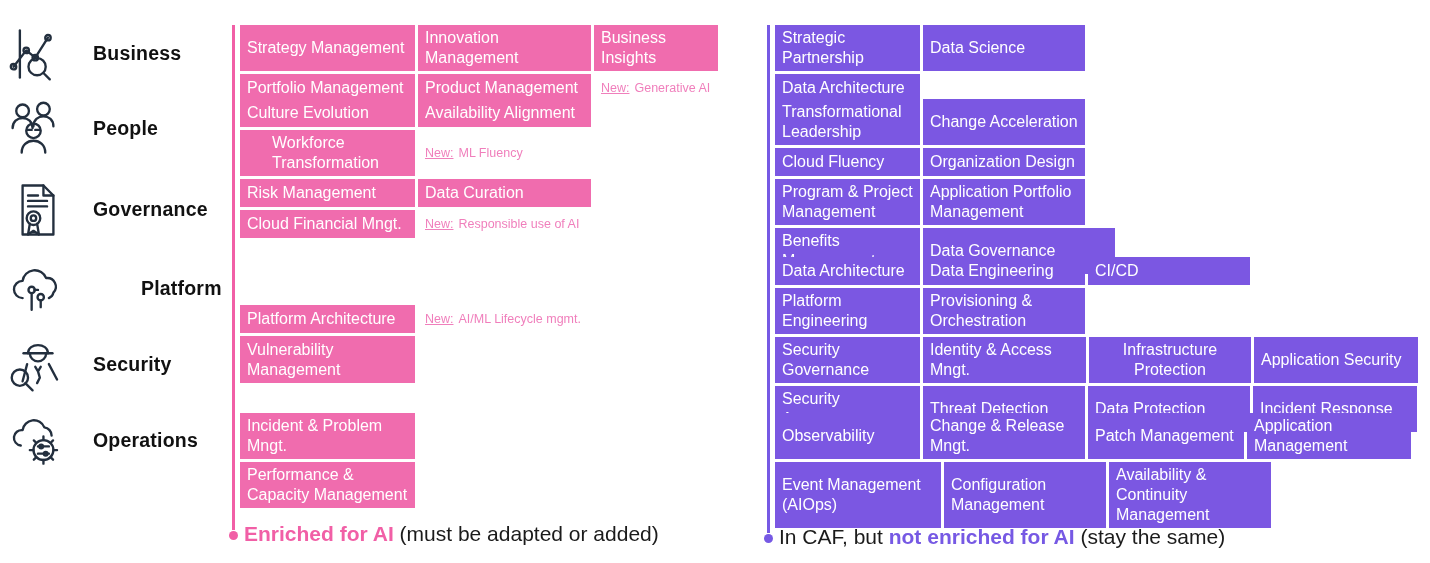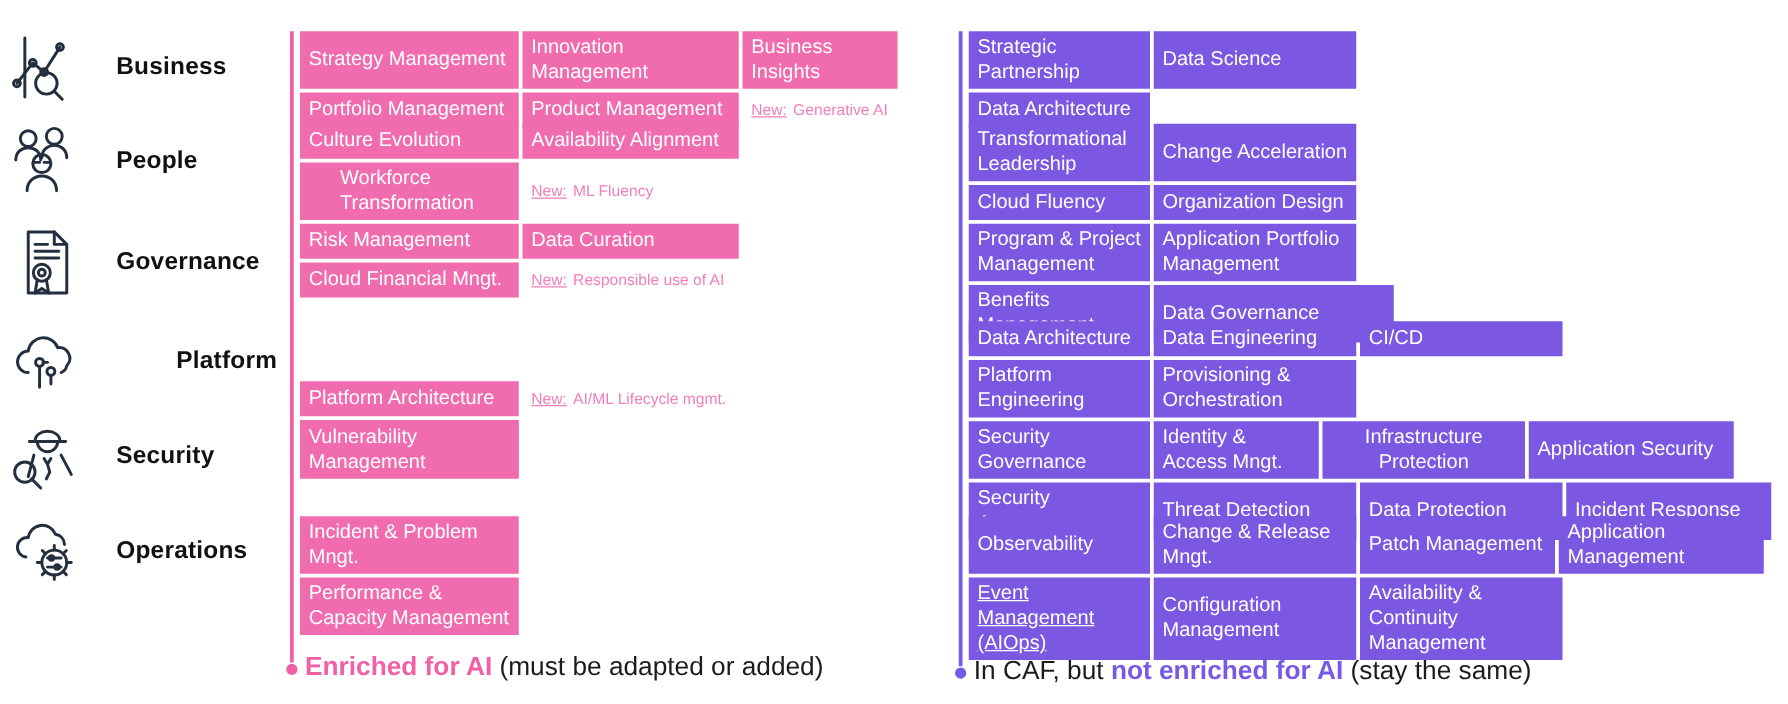--- a/index.html
+++ b/index.html
@@ -195,21 +195,21 @@
       </svg></div>
     <div class="persp-label" style="top: 353px;">Security</div>
     <div class="band" style="left: 240px; top: 337px;">
       <div class="band-row">
         <div class="cap-box pinkbg" style="width: 175px;">Vulnerability Management</div>
       </div>
     </div>
     <div class="band" style="left: 775px; top: 337px;">
       <div class="band-row">
         <div class="cap-box purplebg" style="width: 145px;">Security Governance</div>
-        <div class="cap-box purplebg" style="width: 132px;">Identity &amp; Access Mngt.</div>
+        <div class="cap-box purplebg" style="width: 163px;">Identity &amp; Access Mngt.</div>
         <div class="cap-box purplebg" style="width: 162px; text-align: center;">Infrastructure Protection</div>
         <div class="cap-box purplebg" style="width: 164px;">Application Security</div>
       </div>
       <div class="band-row">
         <div class="cap-box purplebg" style="width: 145px;">Security Assurance</div>
         <div class="cap-box purplebg" style="width: 162px;">Threat Detection</div>
         <div class="cap-box purplebg" style="width: 162px;">Data Protection</div>
         <div class="cap-box purplebg" style="width: 164px;">Incident Response</div>
       </div>
     </div>
@@ -231,18 +231,18 @@
       </div>
     </div>
     <div class="band" style="left: 775px; top: 413px;">
       <div class="band-row">
         <div class="cap-box purplebg" style="width: 145px;">Observability</div>
         <div class="cap-box purplebg" style="width: 162px;">Change &amp; Release Mngt.</div>
         <div class="cap-box purplebg" style="width: 156px; text-align: center;">Patch Management</div>
         <div class="cap-box purplebg" style="width: 164px;">Application Management</div>
       </div>
       <div class="band-row">
-        <div class="cap-box purplebg" style="width: 145px; text-decoration: underline;">Event Management (AIOps)</div>
+        <div class="cap-box purplebg" style="width: 166px;">Event Management (AIOps)</div>
         <div class="cap-box purplebg" style="width: 162px;">Configuration Management</div>
         <div class="cap-box purplebg" style="width: 162px;">Availability &amp; Continuity Management</div>
       </div>
     </div>
   </div>
 
 </body></html>

